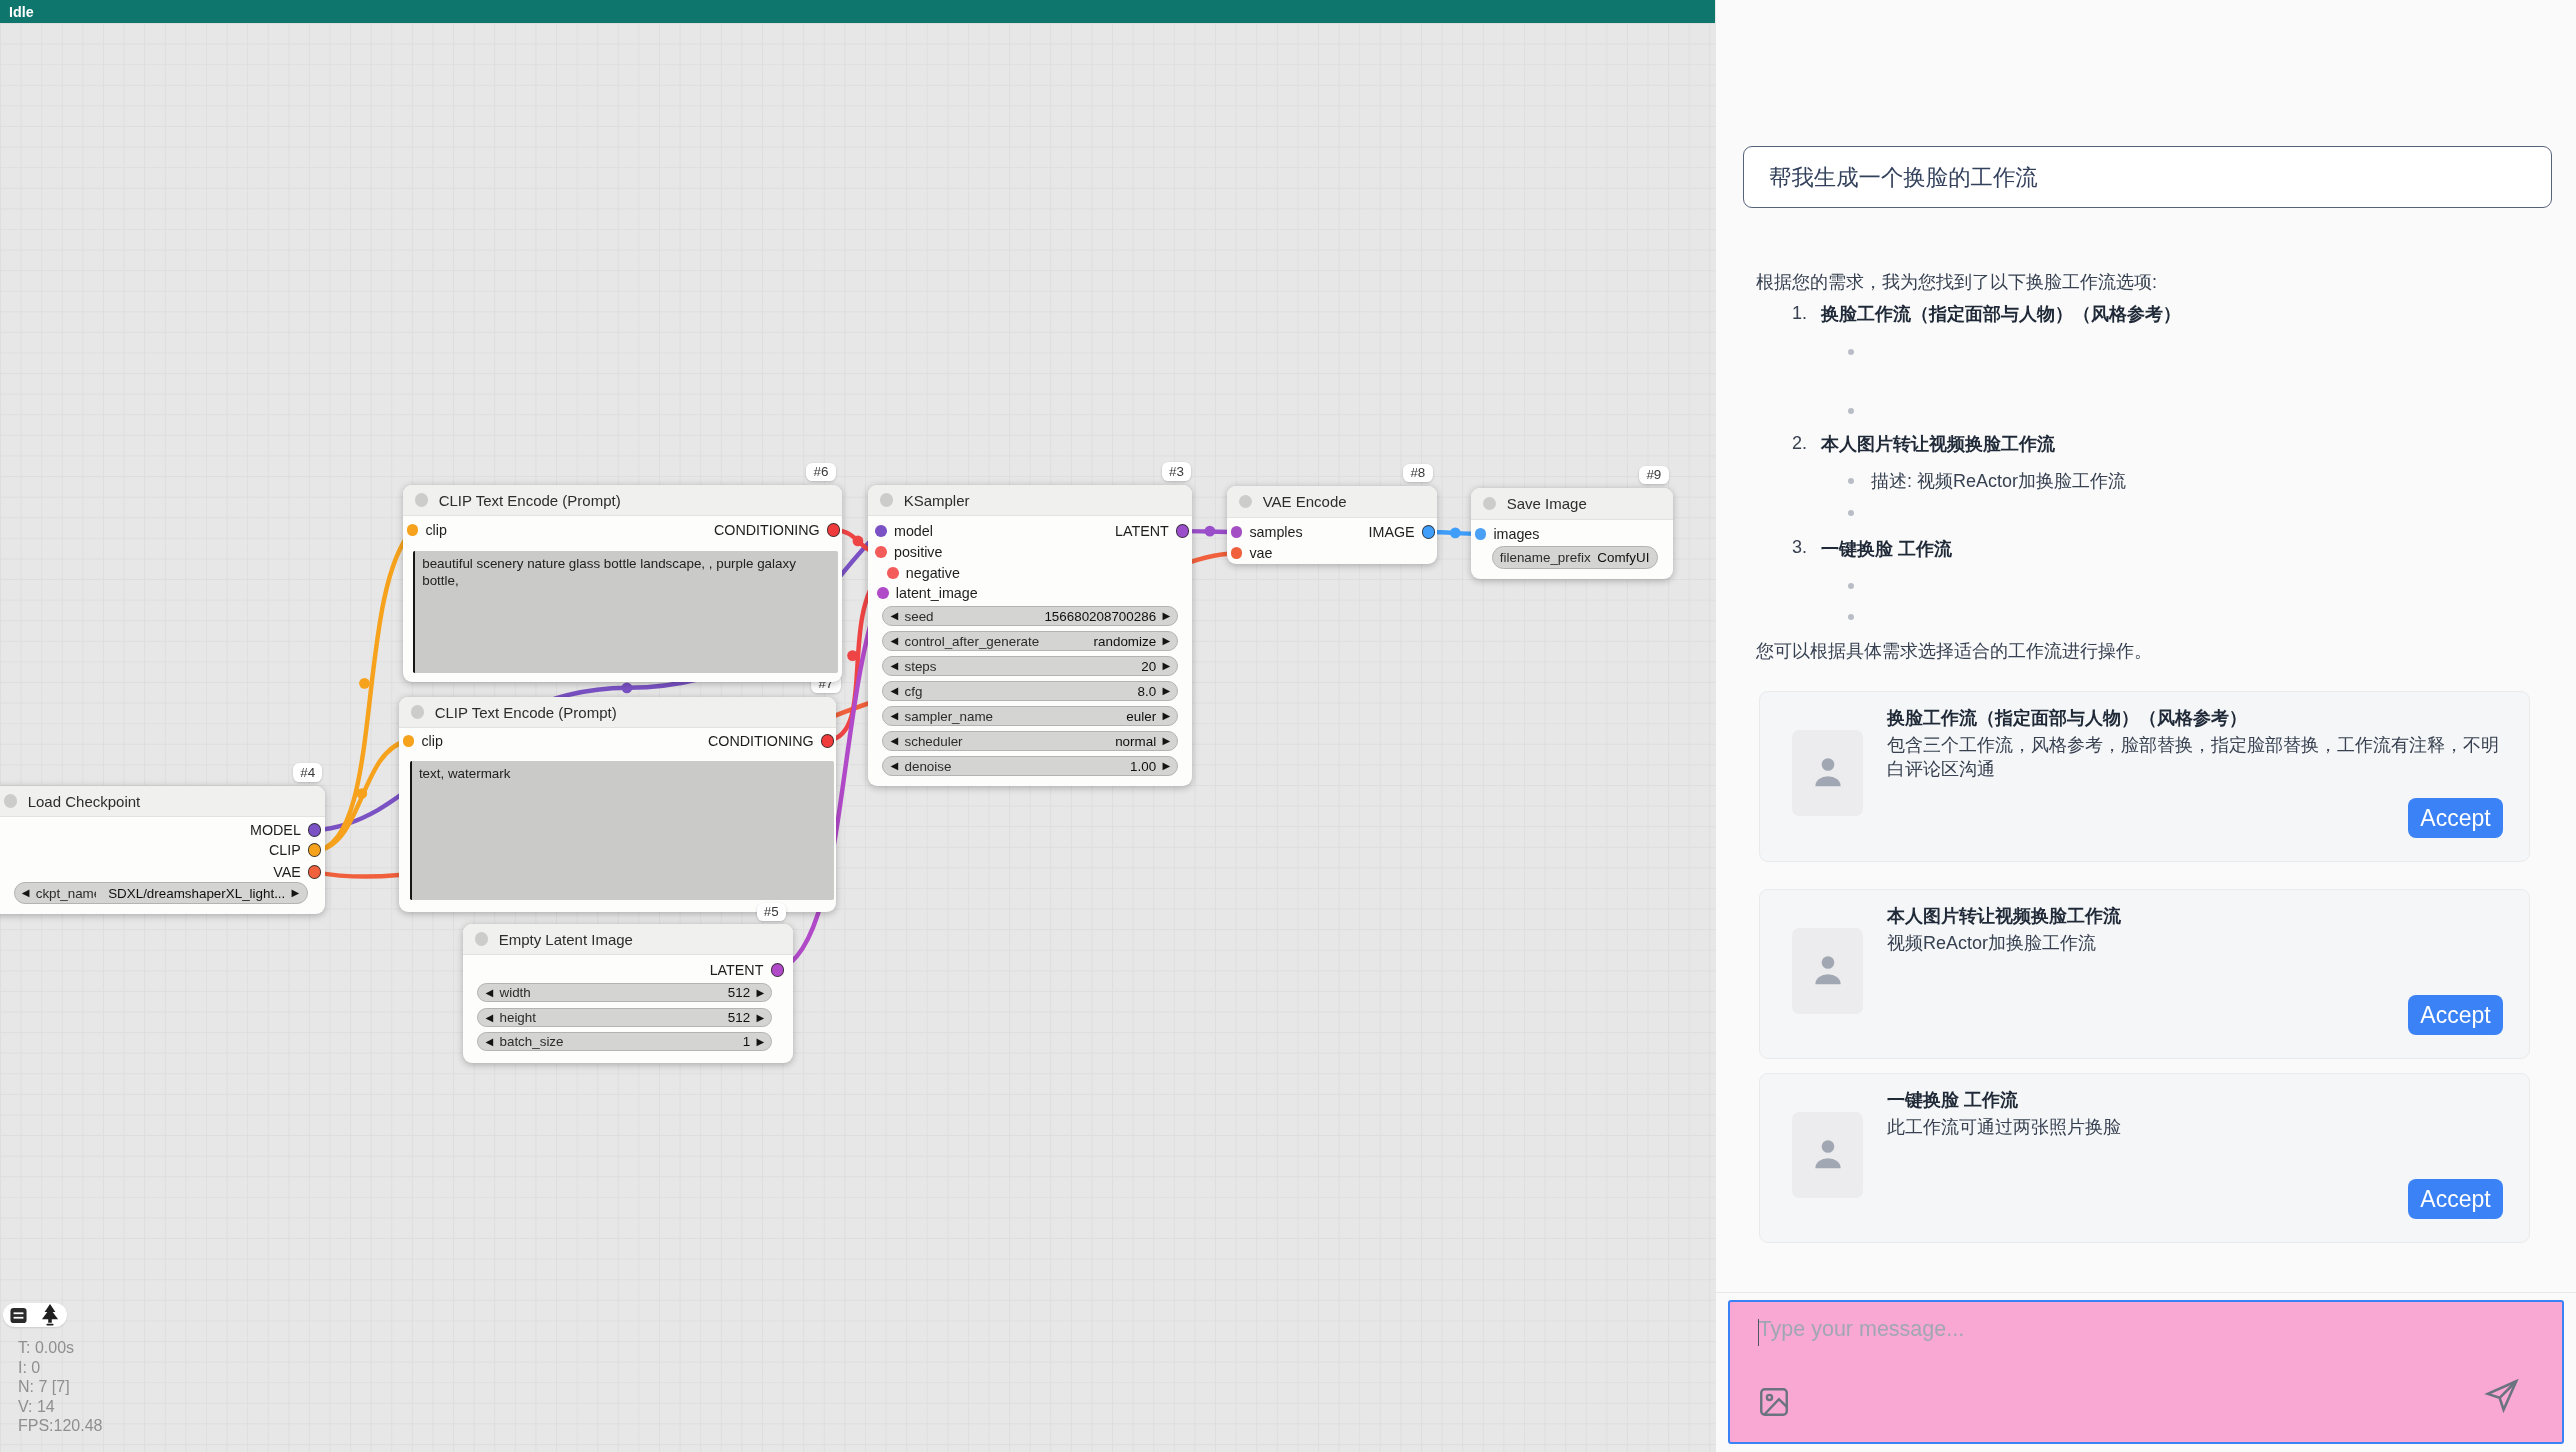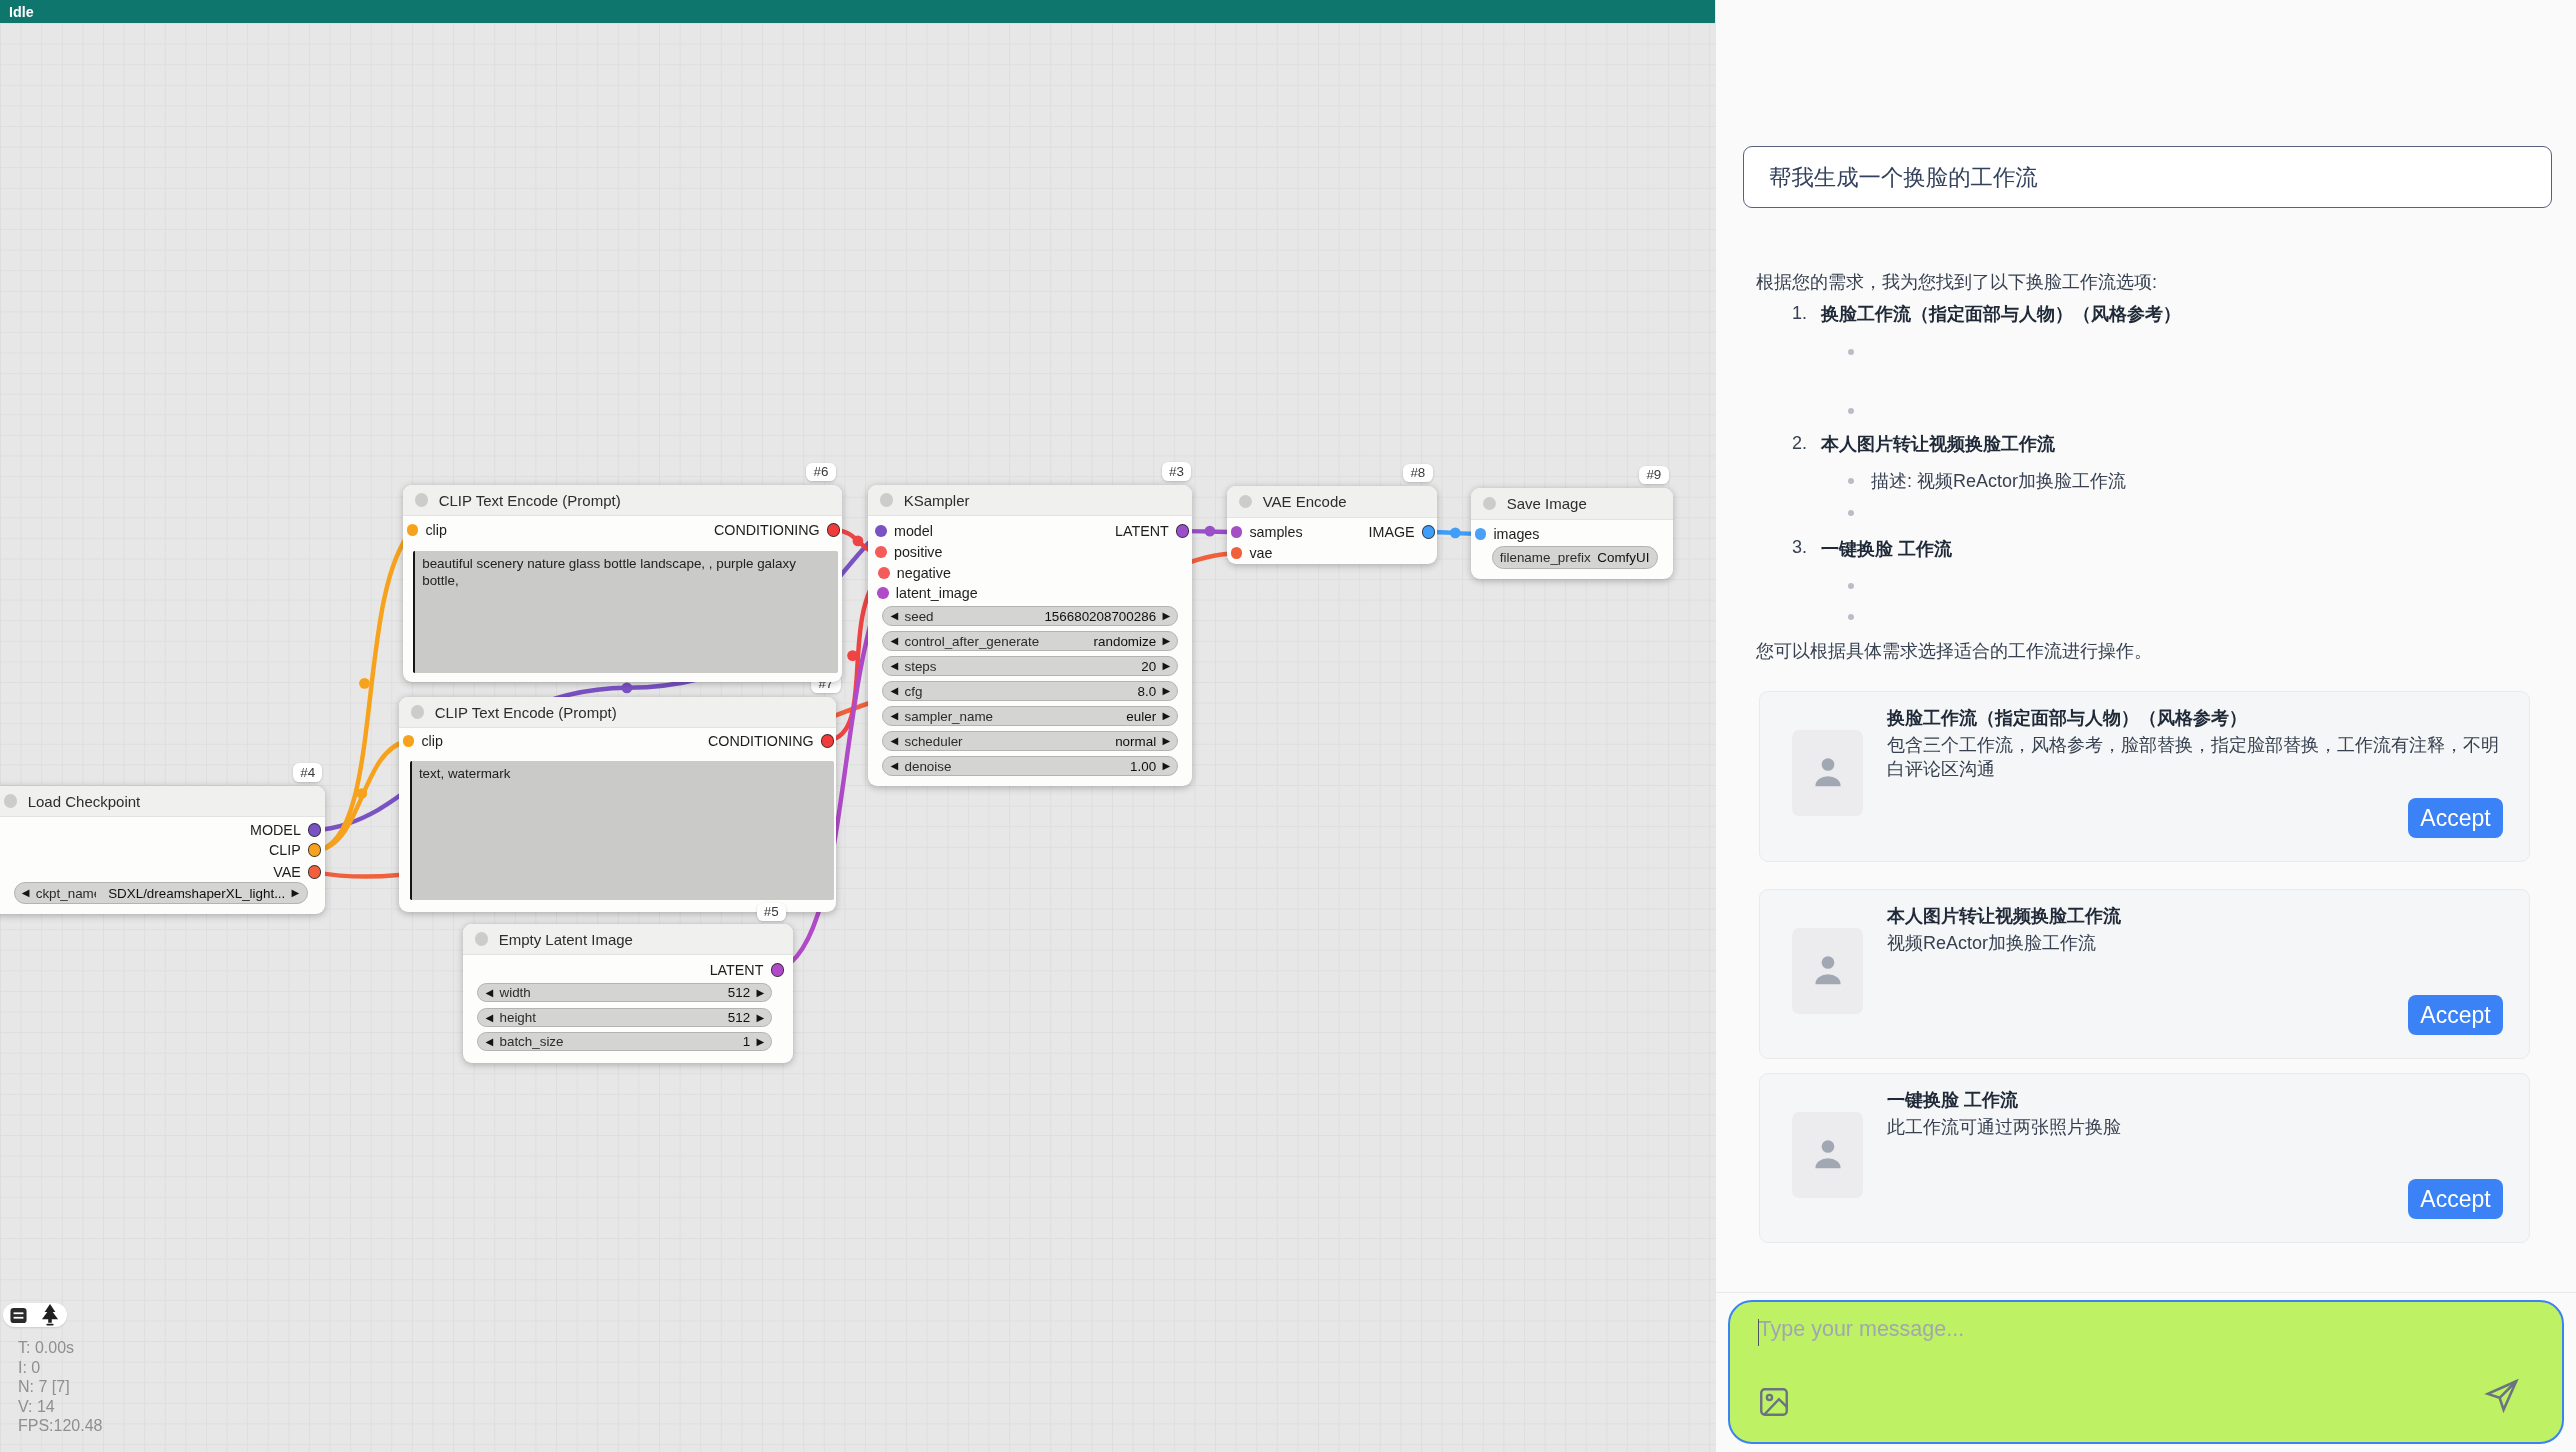--- a/index.html
+++ b/index.html
@@ -49,21 +49,21 @@
   .onum{position:absolute;font-size:18px;color:#374151;}
   .otitle{position:absolute;font-size:18px;font-weight:700;color:#1f2937;white-space:nowrap;}
   .bdot{position:absolute;width:6.3px;height:6.3px;border-radius:50%;background:#b9bec6;}
   .odesc{position:absolute;font-size:18px;line-height:24px;color:#374151;width:627px;}
   .card{position:absolute;left:43px;width:771px;background:#f5f6f7;border:0.9px solid #e9eaec;border-radius:9px;box-sizing:border-box;}
   .thumb{position:absolute;left:32px;top:38px;width:71px;height:86px;background:#ececee;border-radius:7.2px;display:flex;align-items:center;justify-content:center;}
   .ctitle{position:absolute;left:127px;top:14.3px;font-size:18px;font-weight:700;color:#1f2937;width:627px;}
   .cdesc{position:absolute;left:127px;top:41px;font-size:18px;line-height:24px;color:#374151;width:623px;}
   .accept{position:absolute;right:26px;bottom:23px;width:95px;height:40px;background:#3b82f6;border:none;border-radius:8px;color:#fff;font-size:23px;font-family:"Liberation Sans",sans-serif;cursor:pointer;display:flex;align-items:center;justify-content:center;}
   #input-divider{position:absolute;left:0;top:1292px;width:100%;height:0.9px;background:#e8e8e8;}
-  #input-box{position:absolute;left:11.6px;top:1300px;width:836px;height:144px;background:#bef264;border:2.7px solid #3b82f6;border-radius:24px;box-sizing:border-box;}
+  #input-box{position:absolute;left:11.6px;top:1300px;width:836px;height:144px;background:#f9a8d4;border:2.7px solid #3b82f6;border-radius:3px;box-sizing:border-box;}
   #input-box textarea{position:absolute;left:27px;top:12.5px;width:770px;height:63px;border:none;outline:none;resize:none;font-family:"Liberation Sans",sans-serif;font-size:21.5px;color:#333;background:transparent;}
   #input-box textarea::placeholder{color:#a0a7b1;}
   #caret{position:absolute;left:28px;top:17px;width:1.8px;height:27px;background:#4b5563;}
 </style>
 </head>
 <body>
 
 <div id="root">
 
   <div id="topbar">
@@ -192,21 +192,21 @@
         <span class="ntitle">KSampler</span>
       </div>
       <div class="irow" style="left:7.2px;top:38px">
         <span class="idot" style="background:#7a52c4"></span>
         <span class="slabel">model</span>
       </div>
       <div class="irow" style="left:7.2px;top:59px">
         <span class="idot" style="background:#f45c5c"></span>
         <span class="slabel">positive</span>
       </div>
-      <div class="irow" style="left:10px;top:80px">
+      <div class="irow" style="left:19px;top:80px">
         <span class="idot" style="background:#f45c5c"></span>
         <span class="slabel">negative</span>
       </div>
       <div class="irow" style="left:9px;top:100px">
         <span class="idot" style="background:#b14ac9"></span>
         <span class="slabel">latent_image</span>
       </div>
       <div class="orow" style="right:2.7px;top:38px">
         <span class="slabel">LATENT</span>
         <span class="odot" style="background:#9a4ec9"></span>

